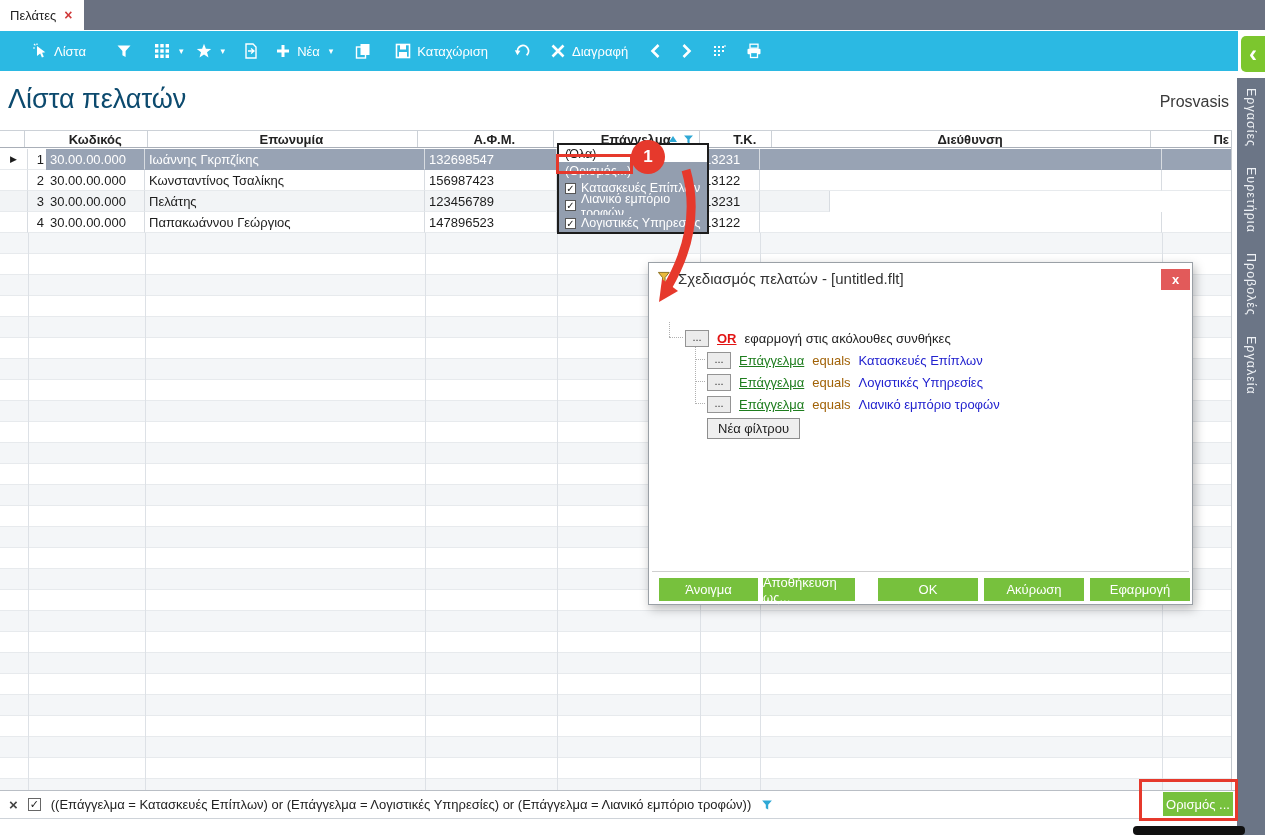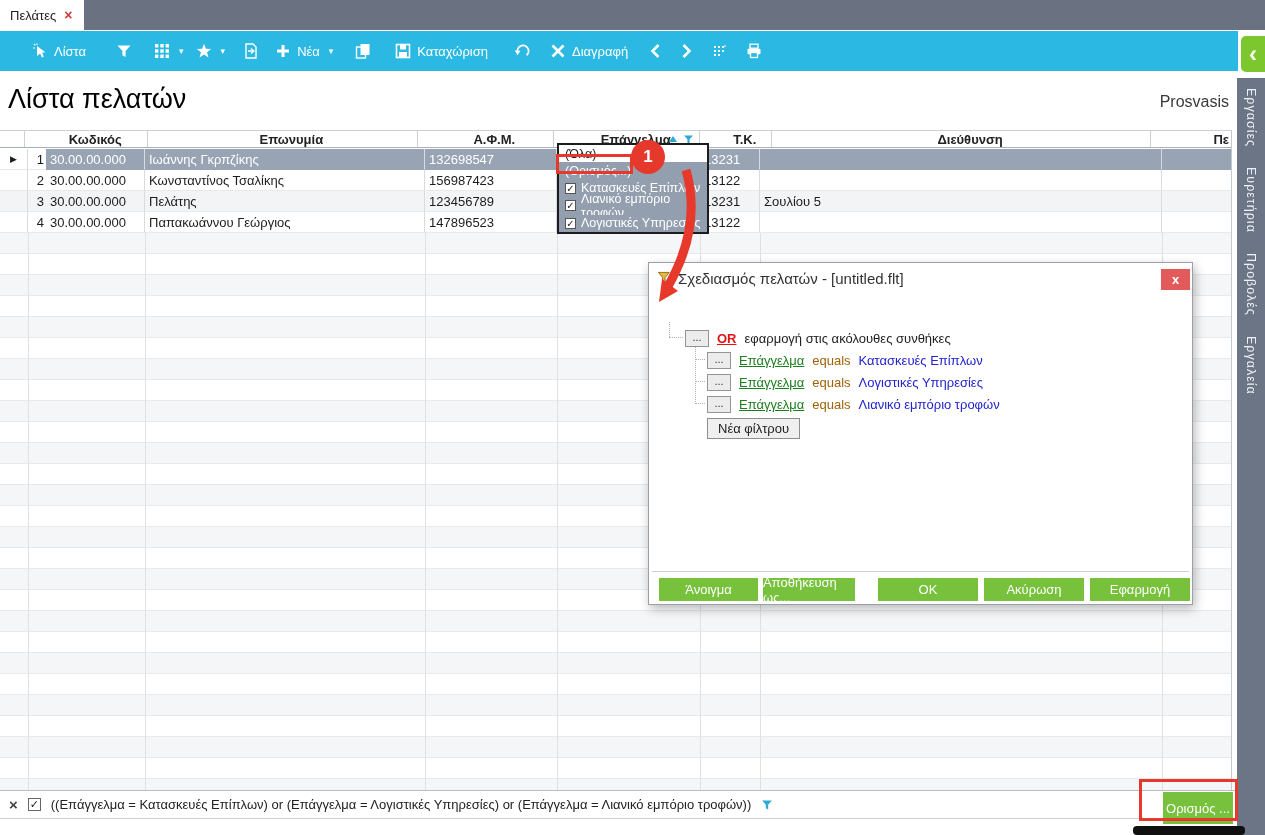--- a/index.html
+++ b/index.html
@@ -13,21 +13,21 @@
   .tab-close { color:#d03a3a; font-weight:bold; font-size:14px; line-height:1; }
 
   
   #toolbar { left:0; top:31px; width:1238px; height:40px; background:#2bb9e3; display:flex; align-items:center; color:#fff; font-size:13px; padding-left:32px; }
   .titem { display:flex; align-items:center; gap:6px; flex:none; }
   .ticon { width:16px; height:16px; display:block; }
   .caret { font-size:9px; margin-left:3px; }
   #collapse-btn { right:0; top:36px; width:24px; height:36px; background:#7cc62e; border-radius:5px 0 0 5px; color:#fff; display:flex; align-items:center; justify-content:center; font-size:24px; font-weight:bold; }
 
   
-  #page-title { left:8px; top:84px; font-size:27px; color:#000000; }
+  #page-title { left:8px; top:84px; font-size:27px; color:#0c4a6e; }
   #brand { right:36px; top:93px; font-size:16px; color:#3a3a3a; }
 
   
   #side-strip { right:0; top:78px; width:28px; height:757px; background:#6b7586; display:flex; flex-direction:column; align-items:center; padding-top:10px; gap:20px; }
   .side-label { writing-mode:vertical-rl; color:#eef1f5; font-size:12.5px; letter-spacing:1px; }
 
   
   #grid-header { left:0; top:130px; width:1232px; height:18px; display:flex; font-weight:bold; font-size:13px; color:#222; background:#fff; border-top:1px solid #ccd1d7; border-bottom:1px solid #a9afb8;gap:18px; }
   .hcell { border-right:1px solid #ccd1d7; height:100%; display:flex; align-items:center; justify-content:center; position:relative; }
   #grid-rows { left:0; top:149px; width:1232px; }
@@ -42,21 +42,21 @@
       repeating-linear-gradient(to bottom, #f4f6f8 0 21px, #ffffff 21px 42px); }
   .vline { top:0; width:1px; height:557px; background:#dde1e6; }
   #table-right-line { left:1231px; top:131px; width:1px; height:659px; background:#c4c9cf; }
   .sort-ind { position:absolute; right:22px; top:5px; width:0; height:0; border-left:4px solid transparent; border-right:4px solid transparent; border-bottom:6px solid #2ea8d5; }
   .hdr-funnel { position:absolute; right:5px; top:3px; }
 
   
   #statusbar { left:0; top:790px; width:1238px; height:29px; background:#fff; border-top:1px solid #b9bec5; border-bottom:1px solid #ced3d9; display:flex; align-items:center; padding-left:9px; font-size:13px; color:#222; gap:10px; }
   .sb-x { color:#444; font-weight:bold; font-size:15px; }
   .cb { width:13px; height:13px; background:#fff; border:1px solid #666; color:#222; font-size:11px; line-height:11px; text-align:center; flex:none; }
-  #define-btn { left:1163px; top:792px; width:70px; height:32px; background:#77c13d; color:#fff; font-size:13px; display:flex; align-items:center; justify-content:center; z-index:20; }
+  #define-btn { left:1163px; top:792px; width:70px; height:24px; background:#77c13d; color:#fff; font-size:13px; display:flex; align-items:center; justify-content:center; z-index:20; }
 
   
   #filter-dropdown { left:557px; top:143px; width:152px; height:91px; background:#fff; border:2px solid #1c1c1c; display:flex; flex-direction:column; font-size:12.5px; z-index:30; }
   .dd-item { height:17.4px; display:flex; align-items:center; padding-left:6px; gap:5px; color:#1c1c1c; }
   .dd-item.on { background:#939eaf; color:#fff; }
   .dd-check { width:11px; height:11px; background:#fff; border:1px solid #555; color:#222; font-size:10px; line-height:9px; text-align:center; flex:none; }
 
   
   #filter-dialog { left:648px; top:262px; width:545px; height:343px; background:#fff; border:1px solid #9aa0a6; box-shadow:2px 4px 10px rgba(0,0,0,.28); font-size:13px; z-index:40; }
   #dlg-title { position:absolute; left:8px; top:7px; display:flex; align-items:center; gap:6px; font-size:15px; color:#333; }
@@ -251,21 +251,20 @@
     <div class="c" style="width:70px"></div>
   </div>
   <div class="row alt">
     <div class="c" style="width:28px"></div>
     <div class="c num" style="width:18px">3</div>
     <div class="c" style="width:99px">30.00.00.000</div>
     <div class="c" style="width:280px">Πελάτης</div>
     <div class="c" style="width:132px">123456789</div>
     <div class="c" style="width:143px"></div>
     <div class="c" style="width:60px">13231</div>
-    <div class="c" style="width:402px">Σουλίου 5</div>
     <div class="c" style="width:70px"></div>
   </div>
   <div class="row">
     <div class="c" style="width:28px"></div>
     <div class="c num" style="width:18px">4</div>
     <div class="c" style="width:99px">30.00.00.000</div>
     <div class="c" style="width:280px">Παπακωάννου Γεώργιος</div>
     <div class="c" style="width:132px">147896523</div>
     <div class="c" style="width:143px"></div>
     <div class="c" style="width:60px">13122</div>

